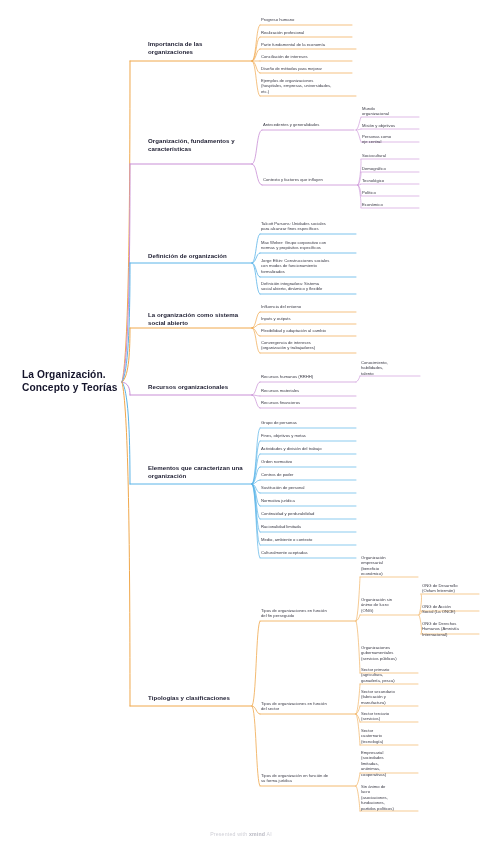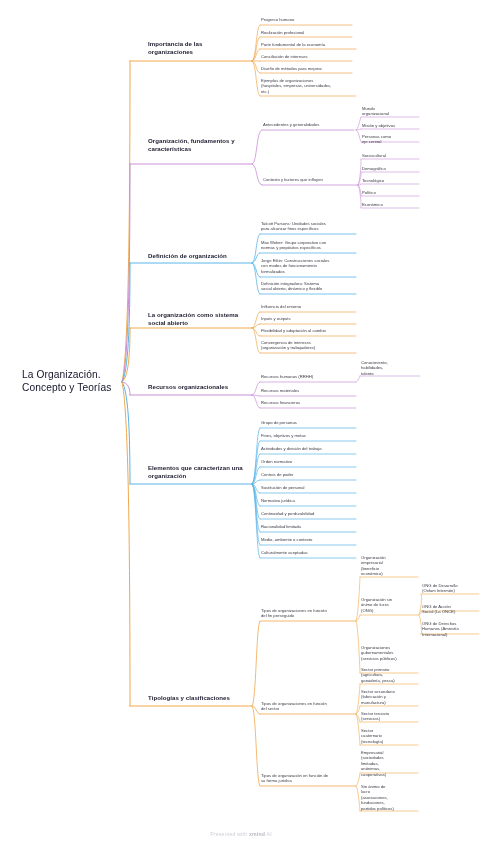--- a/index.html
+++ b/index.html
@@ -22,21 +22,21 @@
     pointer-events: none;
   }
   .node {
     position: absolute;
     line-height: 1.28;
     color: #2f2f3a;
     white-space: pre-line;
   }
   .root {
     font-size: 10.2px;
-    font-weight: normal;
+    font-weight: bold;
     color: #14142b;
     text-align: left;
     letter-spacing: .1px;
   }
   .lvl1 {
     font-size: 6.1px;
     font-weight: bold;
     color: #1b1b2f;
     letter-spacing: .05px;
   }

